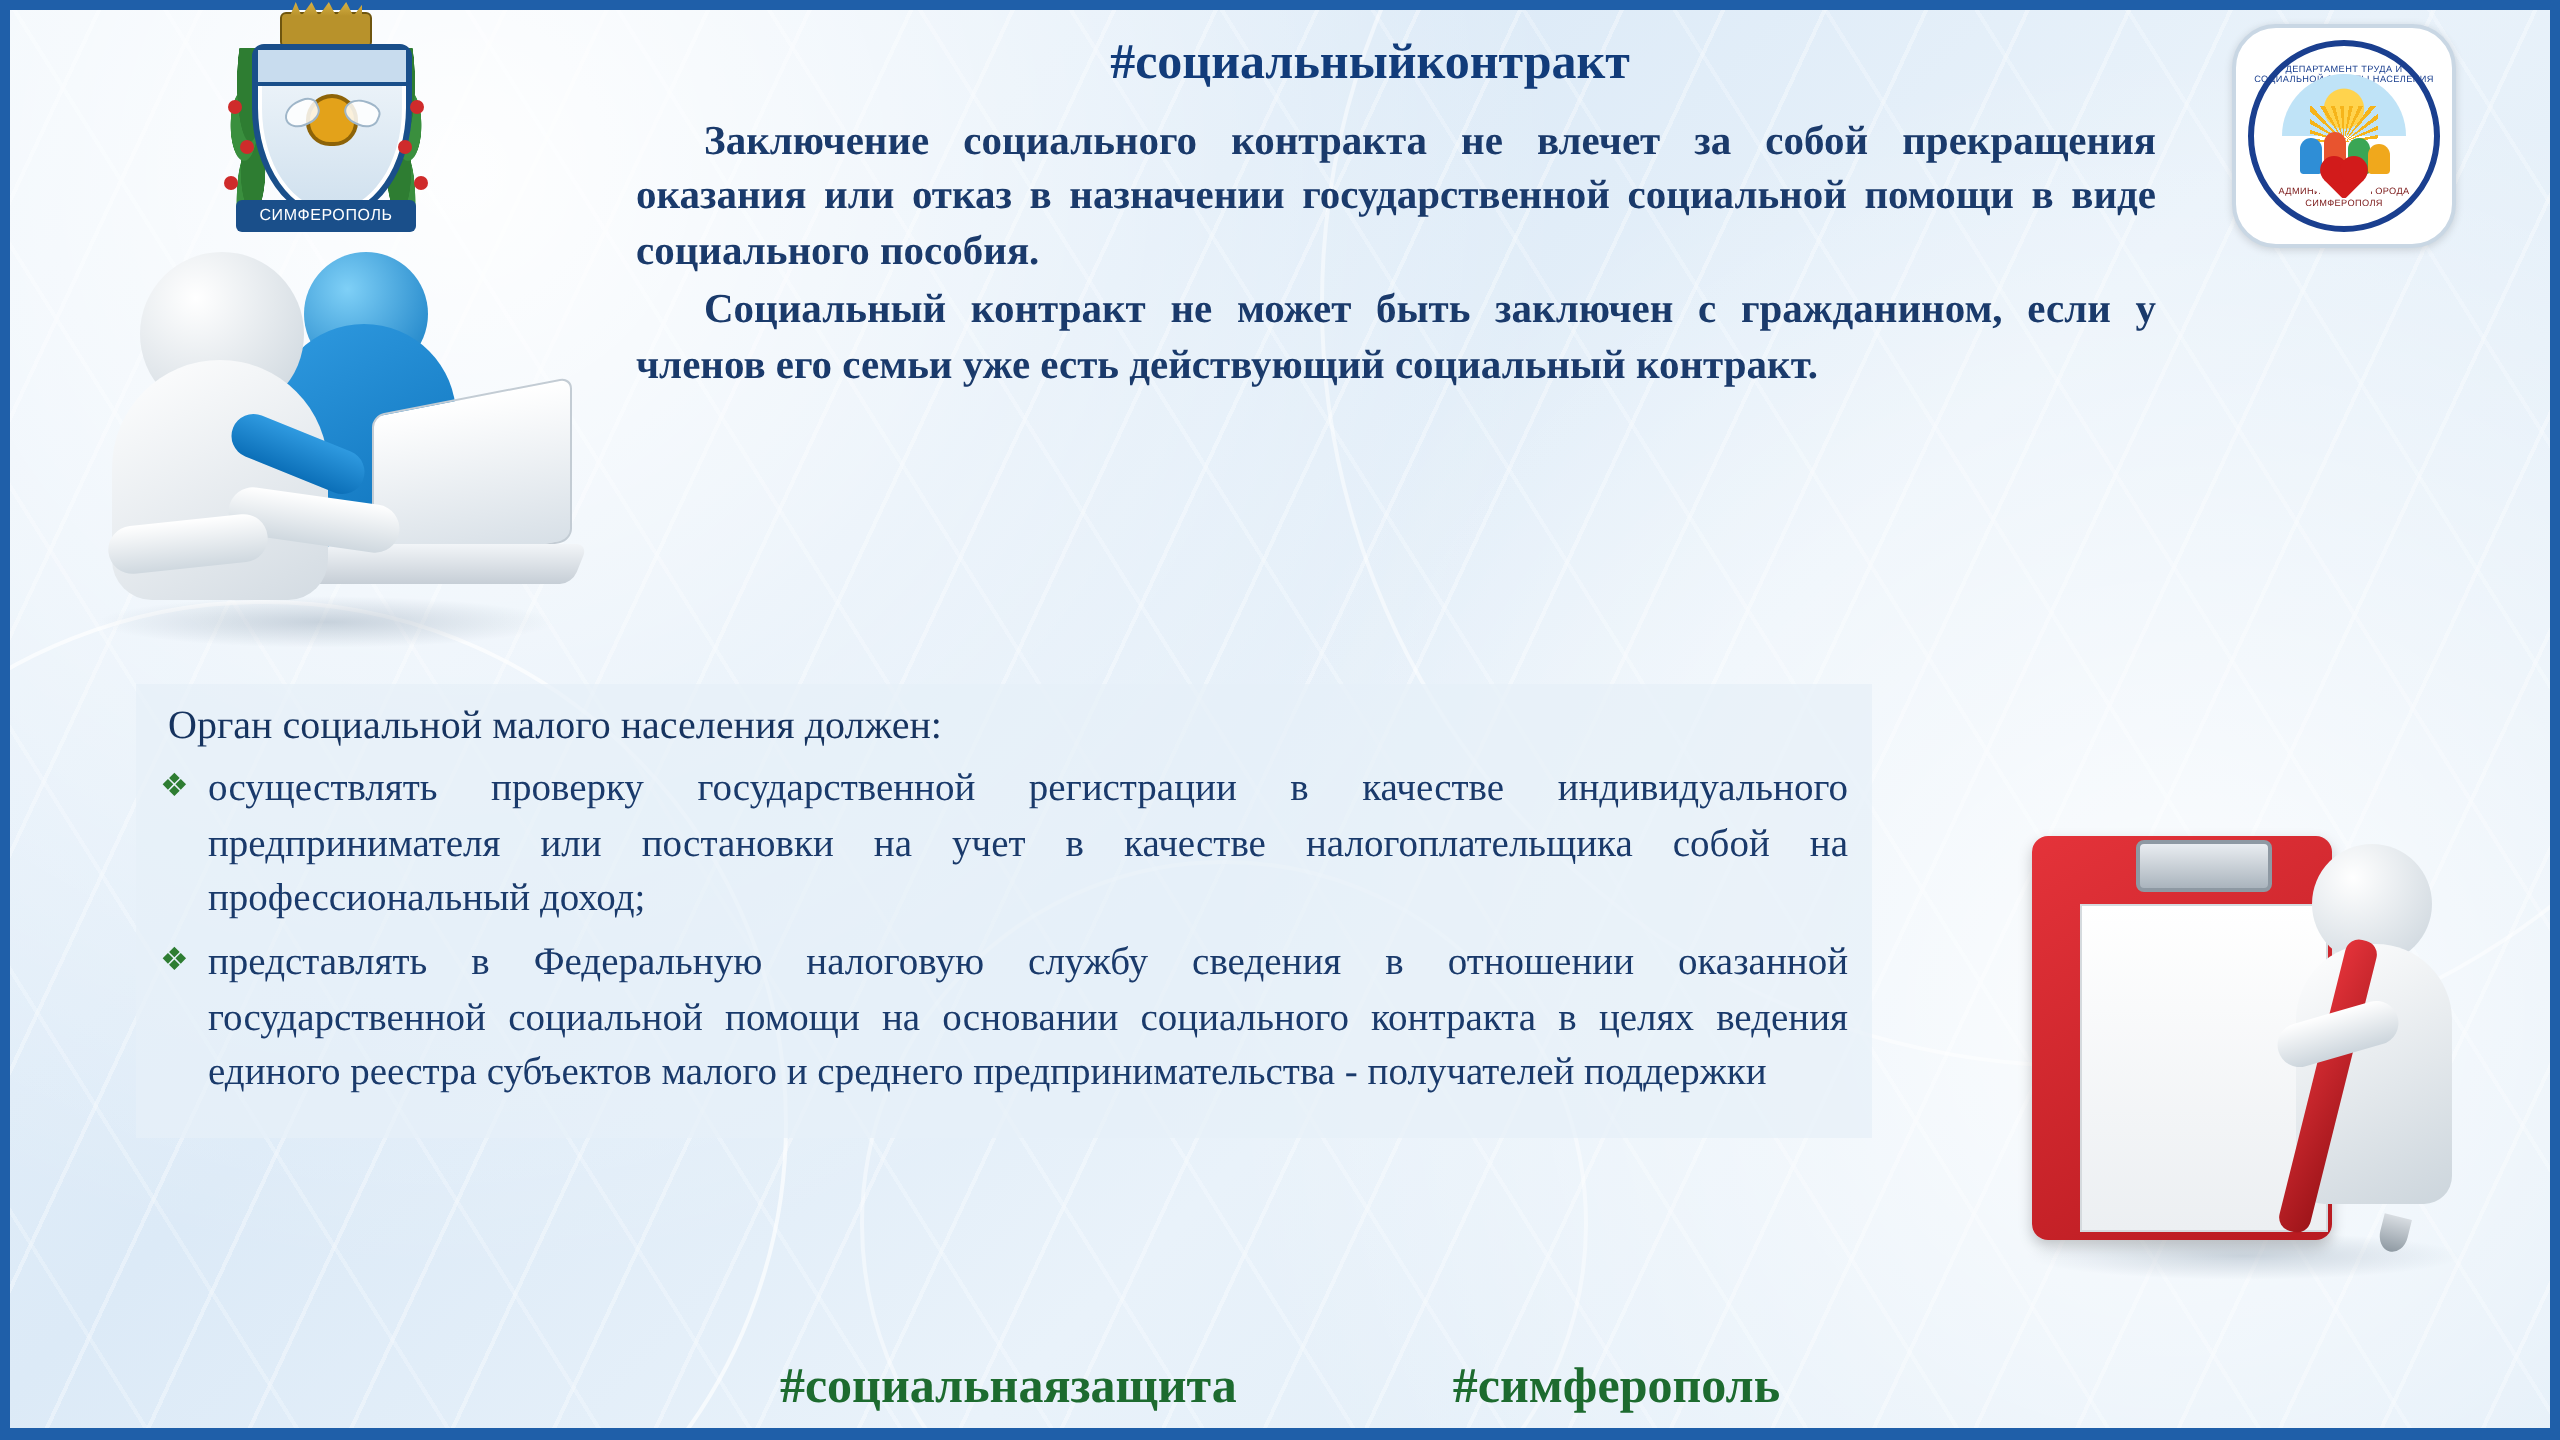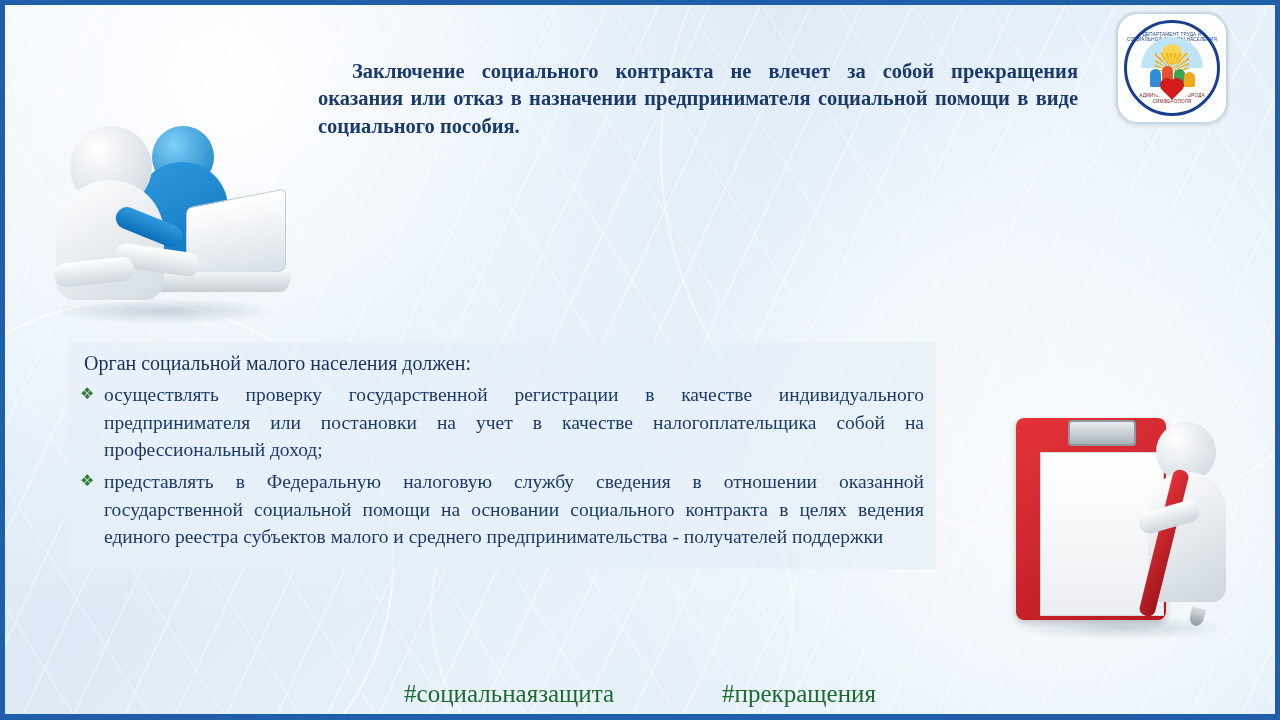--- a/index.html
+++ b/index.html
@@ -485,62 +485,82 @@
   
   .footer {
     position: absolute;
     left: 0;
     right: 0;
     bottom: 12px;
     display: flex;
     justify-content: center;
     gap: 108px;
     font-size: 25px;
-    font-weight: normal;
+    font-weight: bold;
     color: #1d6b2f;
     font-family: "Liberation Serif", serif;
   }
   .footer span { white-space: nowrap; }
 </style>
 </head>
 <body>
 
 <div class="slide">
 
   <div class="bg-swirls"></div>
   <div class="bg-arc a1"></div>
   <div class="bg-arc a2"></div>
   <div class="bg-arc a3"></div>
 
   <div class="edge-top"></div>
   <div class="edge-bottom"></div>
   <div class="edge-left"></div>
   <div class="edge-right"></div>
 
+  <div class="coat">
+    <div class="crown"></div>
+    <div class="wreath-l"></div>
+    <div class="wreath-r"></div>
+    <div class="shield">
+      <div class="shield-top-band"></div>
+      <div class="bee"></div>
+    </div>
+    <div class="berries">
+      <div class="berry" style="left:6px; top:10px;"></div>
+      <div class="berry" style="left:12px; top:30px;"></div>
+      <div class="berry" style="left:4px; top:48px;"></div>
+      <div class="berry" style="right:6px; top:10px;"></div>
+      <div class="berry" style="right:12px; top:30px;"></div>
+      <div class="berry" style="right:4px; top:48px;"></div>
+    </div>
+    <div class="ribbon">СИМФЕРОПОЛЬ</div>
+  </div>
 
   <div class="emblem">
     <div class="ring">
       <div class="ring-text-top">ДЕПАРТАМЕНТ ТРУДА И СОЦИАЛЬНОЙ ЗАЩИТЫ НАСЕЛЕНИЯ</div>
       <div class="ring-text-bottom">АДМИНИСТРАЦИИ ГОРОДА СИМФЕРОПОЛЯ</div>
       <div class="inner">
         <div class="sun-rays"></div>
         <div class="people">
           <div class="person p1"></div>
           <div class="person p2"></div>
           <div class="person p3"></div>
           <div class="person p4"></div>
         </div>
         <div class="heart"></div>
       </div>
     </div>
   </div>
 
+  <div class="hash-title">#социальныйконтракт</div>
 
   <div class="intro-text">
-    <p>Заключение социального контракта не влечет за собой прекращения оказания или отказ в назначении предпринимателя социальной помощи в виде социального пособия.</p>
+    <p>Заключение социального контракта не влечет за собой прекращения оказания или отказ в назначении государственной социальной помощи в виде социального пособия.</p>
+    <p>Социальный контракт не может быть заключен с гражданином, если у членов его семьи уже есть действующий социальный контракт.</p>
   </div>
 
   <div class="illus-left">
     <div class="il-shadow"></div>
     <div class="il-blue-head"></div>
     <div class="il-blue-body"></div>
     <div class="il-laptop-screen"></div>
     <div class="il-laptop-base"></div>
     <div class="il-white-head"></div>
     <div class="il-white-body"></div>
@@ -571,16 +591,16 @@
     </div>
     <div class="cb-person-head"></div>
     <div class="cb-person-body"></div>
     <div class="cb-pen"></div>
     <div class="cb-pen-tip"></div>
     <div class="cb-arm"></div>
   </div>
 
   <div class="footer">
     <span>#социальнаязащита</span>
-    <span>#прекращения</span>
+    <span>#симферополь</span>
   </div>
 
 </div>
 
 </body></html>

